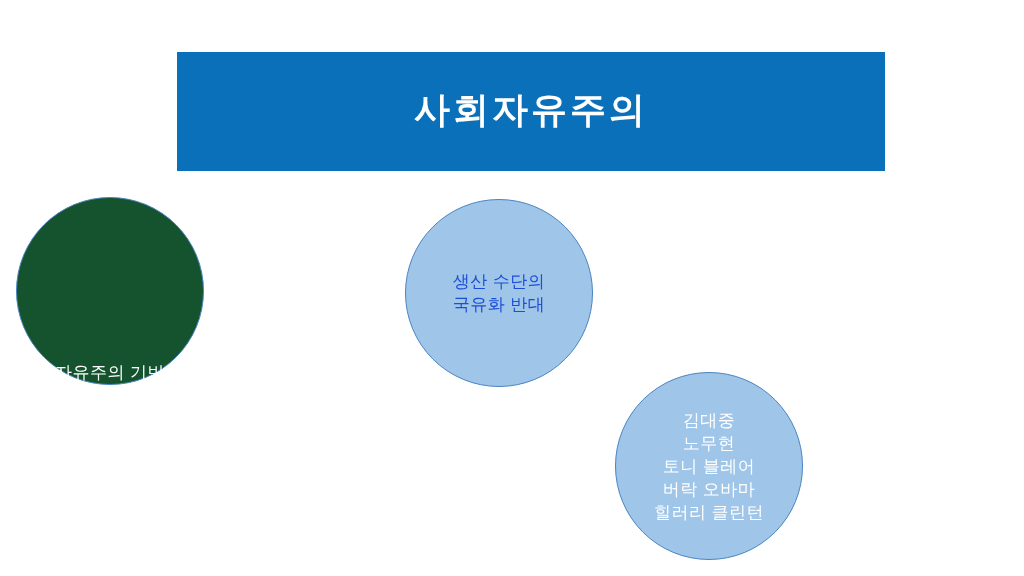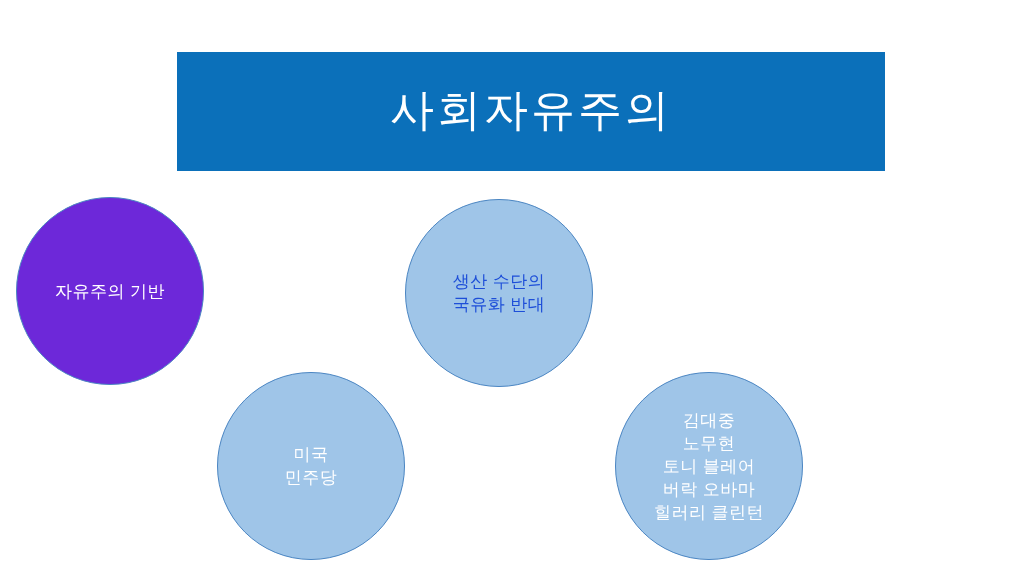--- a/index.html
+++ b/index.html
@@ -25,22 +25,22 @@
     top: 52px;
     width: 708px;
     height: 119px;
     background: #0b70ba;
     color: #ffffff;
     display: flex;
     align-items: center;
     justify-content: center;
   }
   .title-banner .title-text {
-    font-size: 44px;
-    font-weight: normal;
+    font-size: 36px;
+    font-weight: bold;
     letter-spacing: 3px;
     line-height: 1;
     padding-bottom: 4px;
   }
   .bubble {
     position: absolute;
     width: 188px;
     height: 188px;
     border-radius: 50%;
     background: #9fc5e8;
@@ -66,28 +66,24 @@
 </style>
 </head>
 <body style="background: rgb(255, 255, 255);">
 
 <div class="slide">
 
   <div class="title-banner" style="background: rgb(11, 112, 186); color: rgb(255, 255, 255);">
     <span class="title-text">사회자유주의</span>
   </div>
 
-  <div class="bubble bubble-1" style="background: #6d28d9; border-color: rgb(74, 133, 194); color: rgb(255, 255, 255);">
+  <div class="bubble bubble-1" style="background: #14532d; border-color: rgb(74, 133, 194); color: rgb(255, 255, 255); align-items: flex-end;">
     <span class="bubble-text">자유주의 기반</span>
   </div>
 
-  <div class="bubble bubble-2" style="background: rgb(159, 197, 232); border-color: rgb(74, 133, 194); color: rgb(255, 255, 255);">
-    <span class="bubble-text">미국
-민주당</span>
-  </div>
 
   <div class="bubble bubble-3" style="background: rgb(159, 197, 232); border-color: rgb(74, 133, 194); color: #1d4ed8;">
     <span class="bubble-text">생산 수단의
 국유화 반대</span>
   </div>
 
   <div class="bubble bubble-4" style="background: rgb(159, 197, 232); border-color: rgb(74, 133, 194); color: rgb(255, 255, 255);">
     <span class="bubble-text">김대중
 노무현
 토니 블레어

